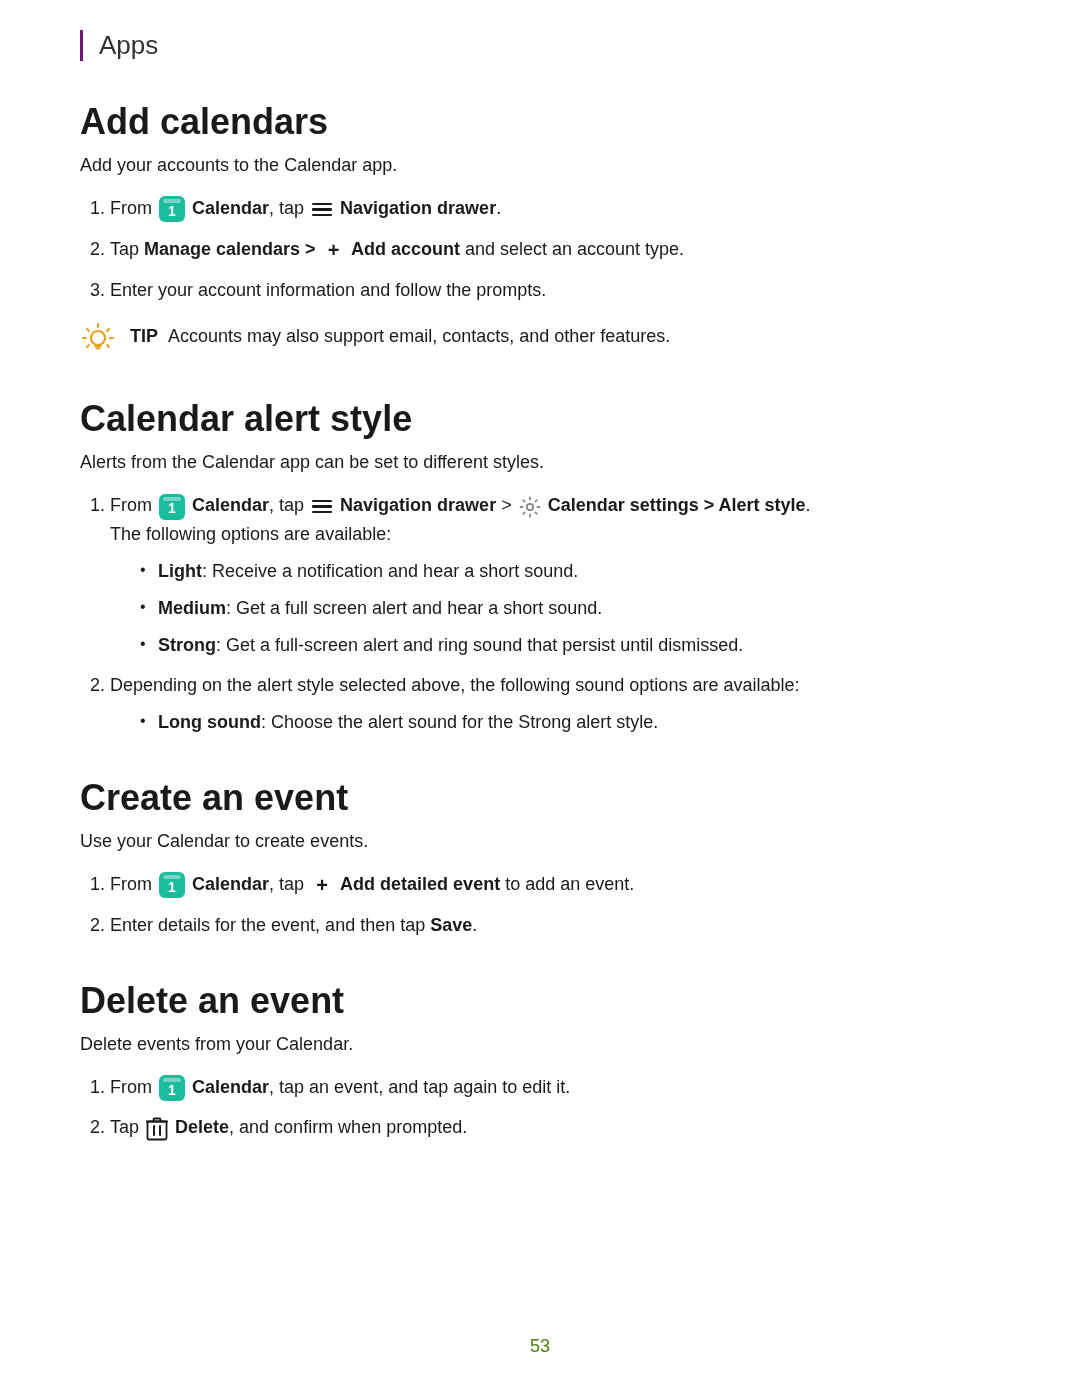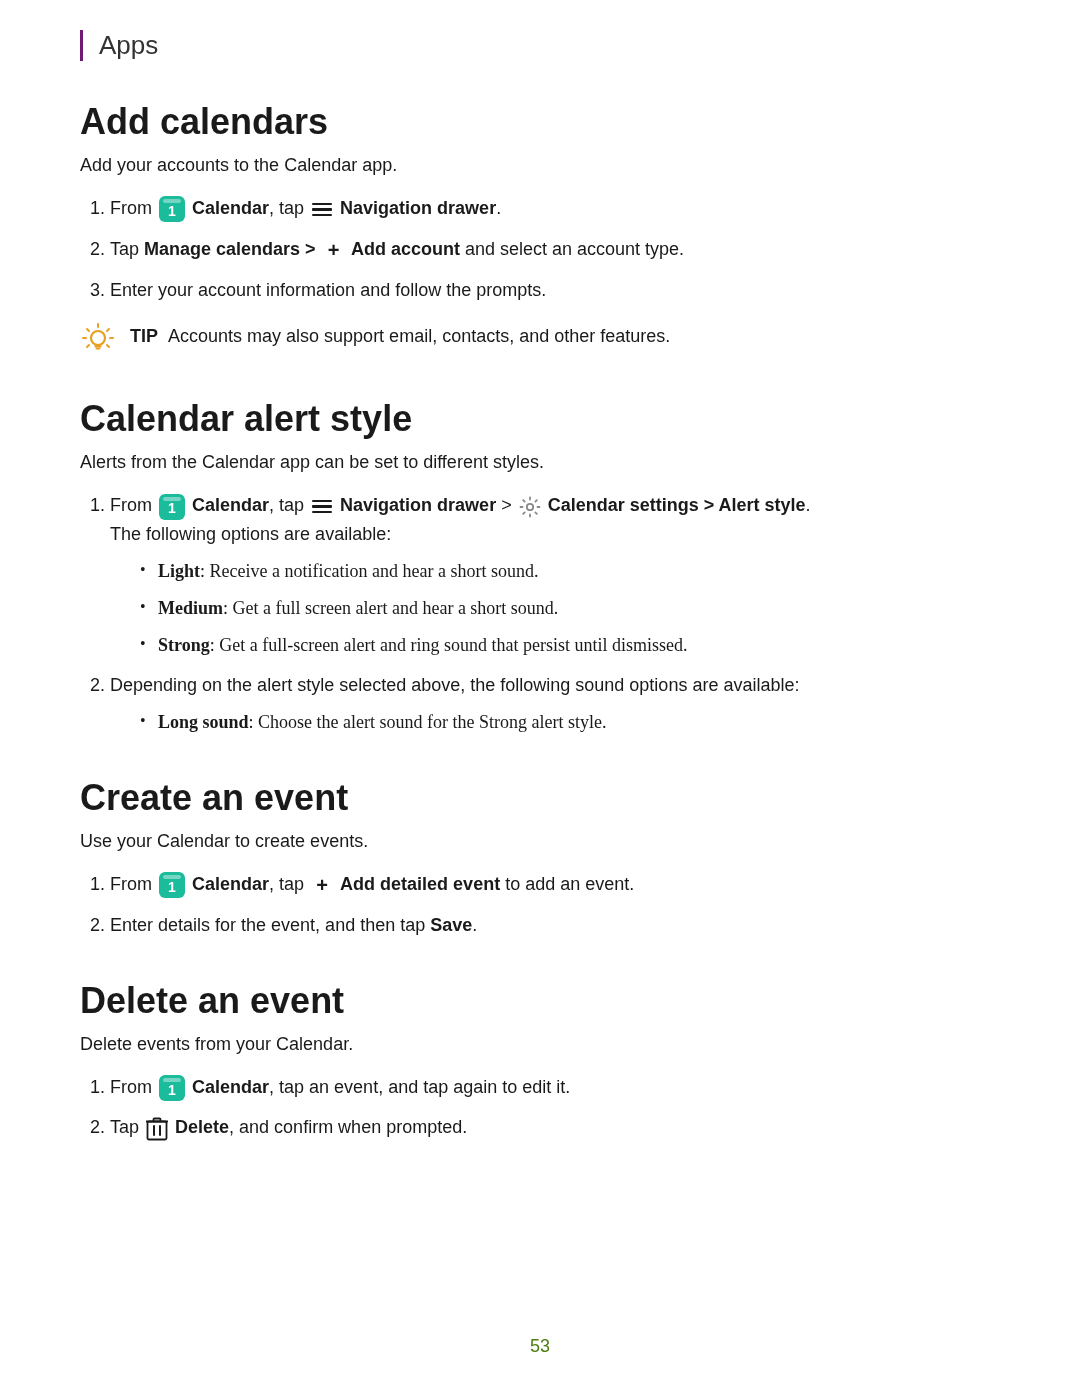--- a/index.html
+++ b/index.html
@@ -71,21 +71,21 @@
 
     
     ul.bullets {
       list-style: none;
       padding-left: 30px;
       margin-top: 8px;
       margin-bottom: 8px;
     }
 
     ul.bullets > li {
-      font-family: Liberation Serif, serif;
+      font-family: Liberation Sans, sans-serif;
       font-size: 18px;
       color: #1a1a1a;
       margin-bottom: 8px;
       line-height: 1.6;
       position: relative;
       padding-left: 18px;
     }
 
     ul.bullets > li::before {
       content: "•";

